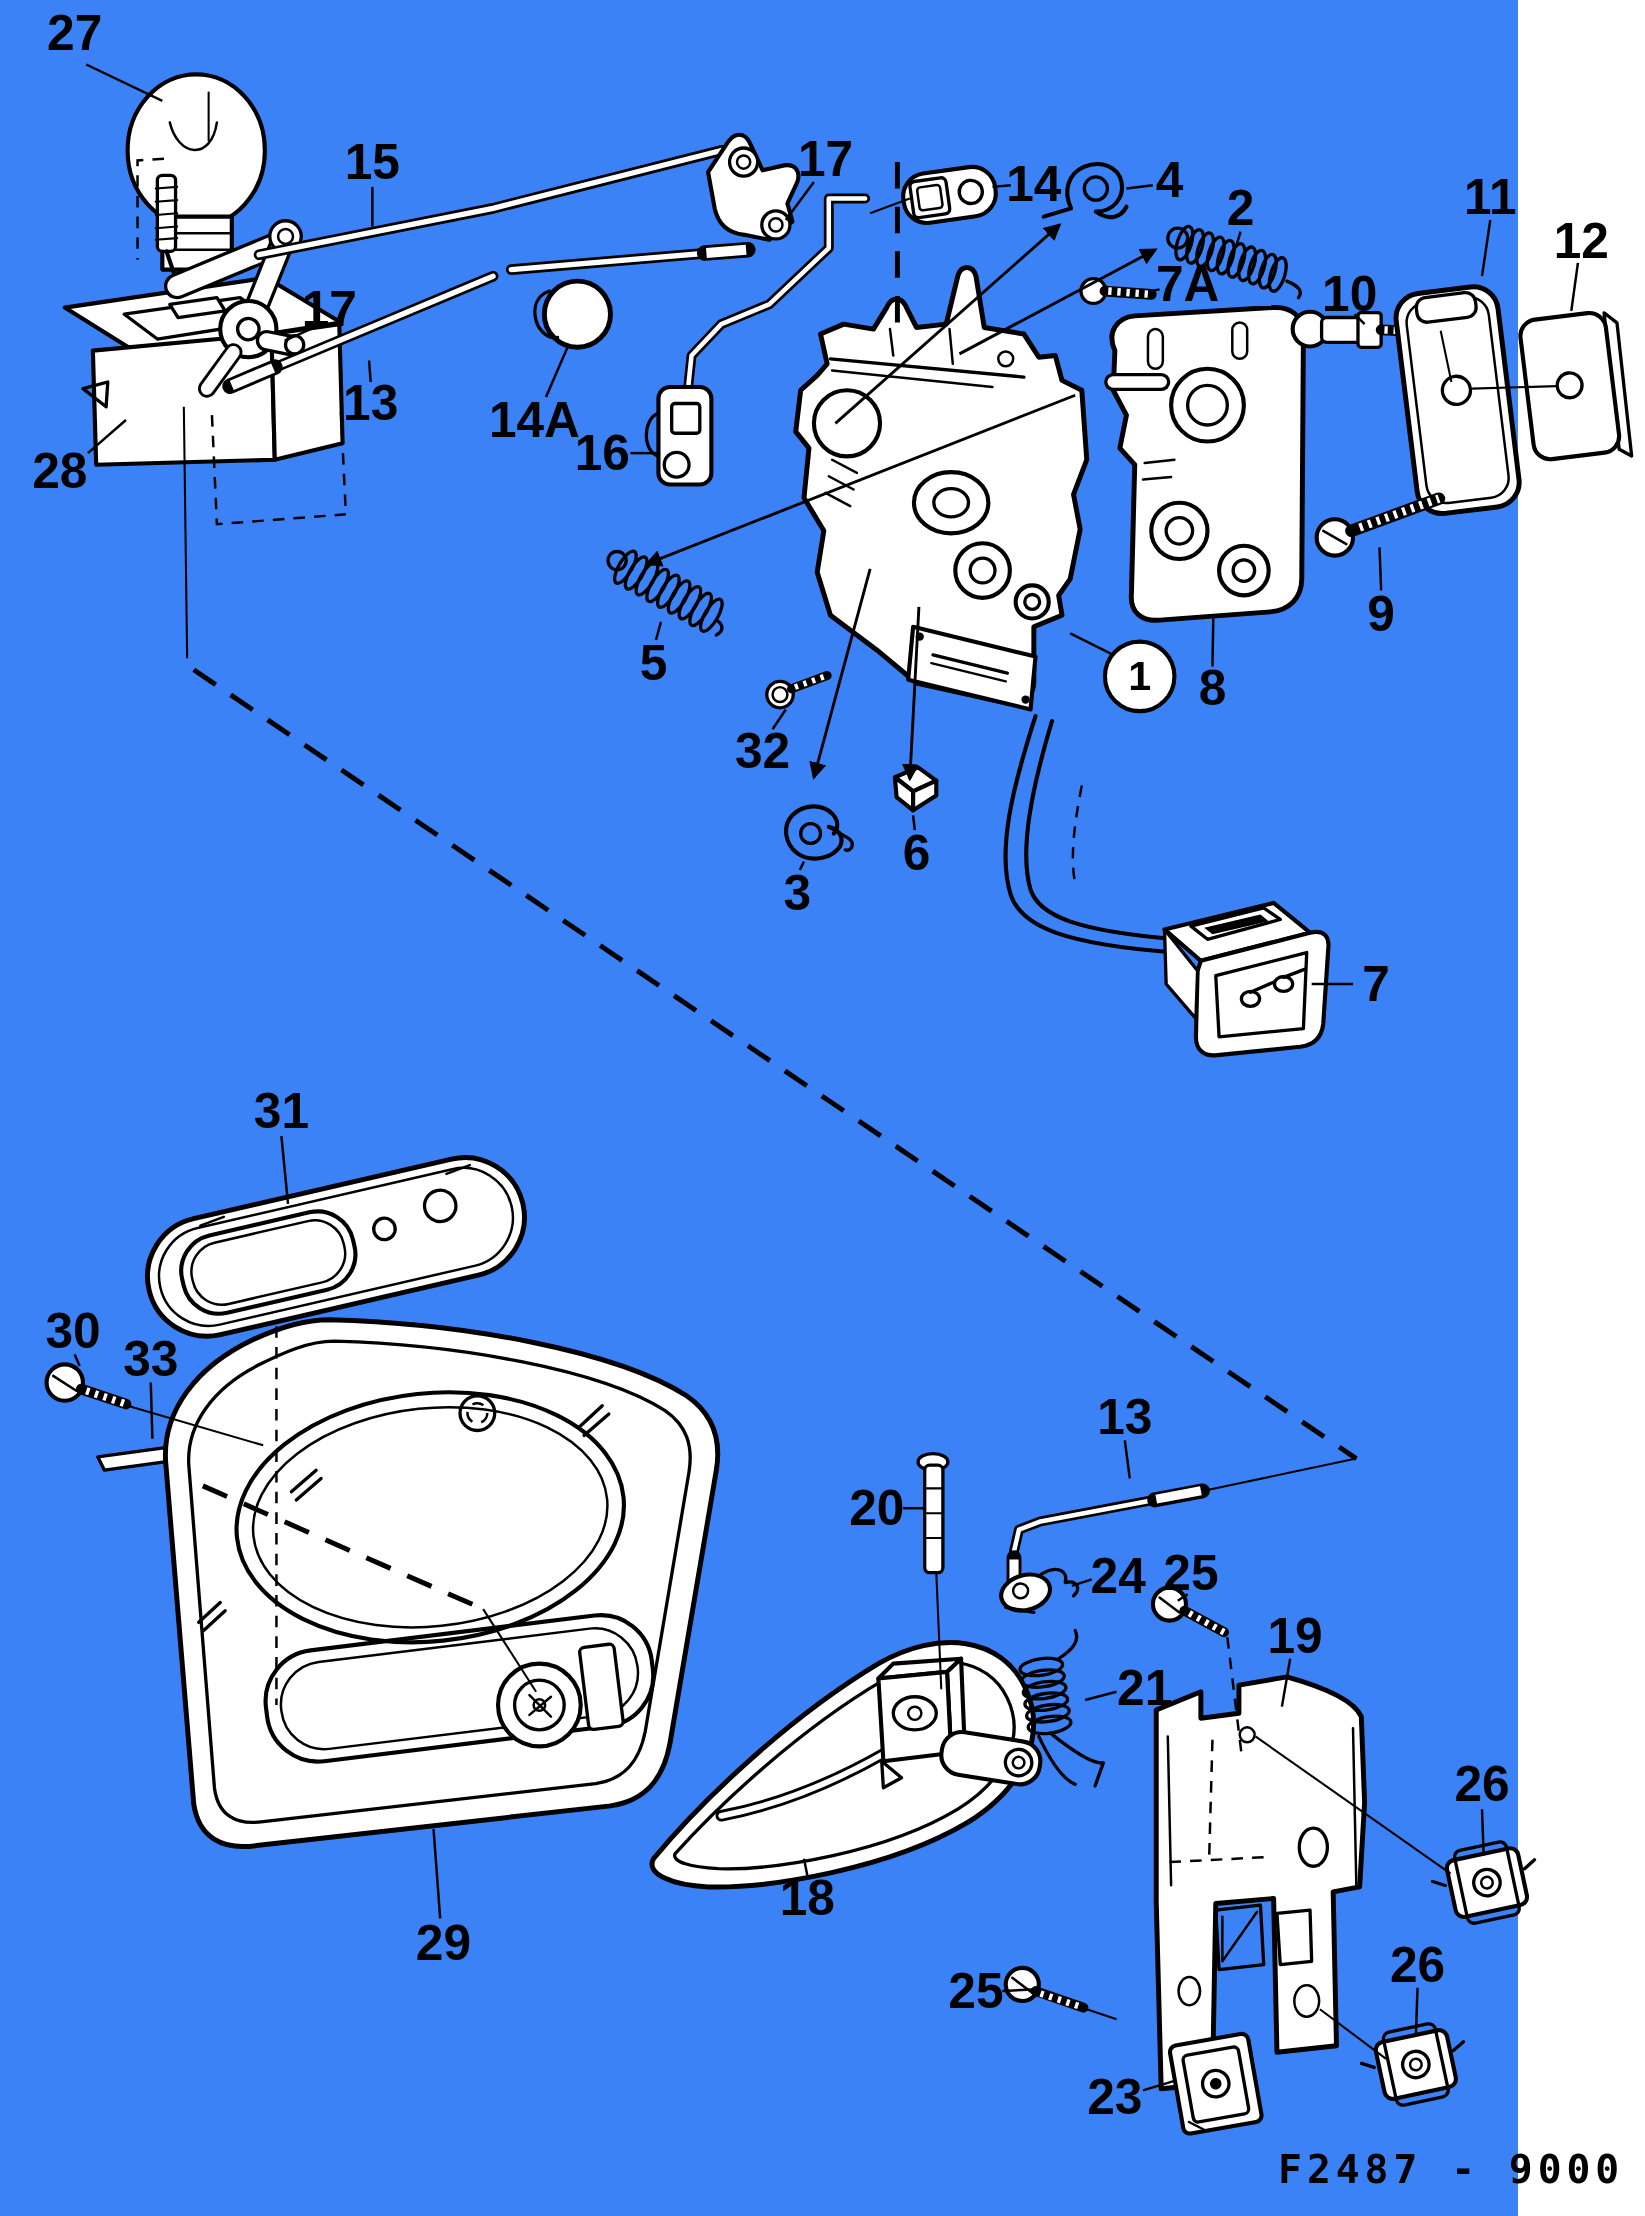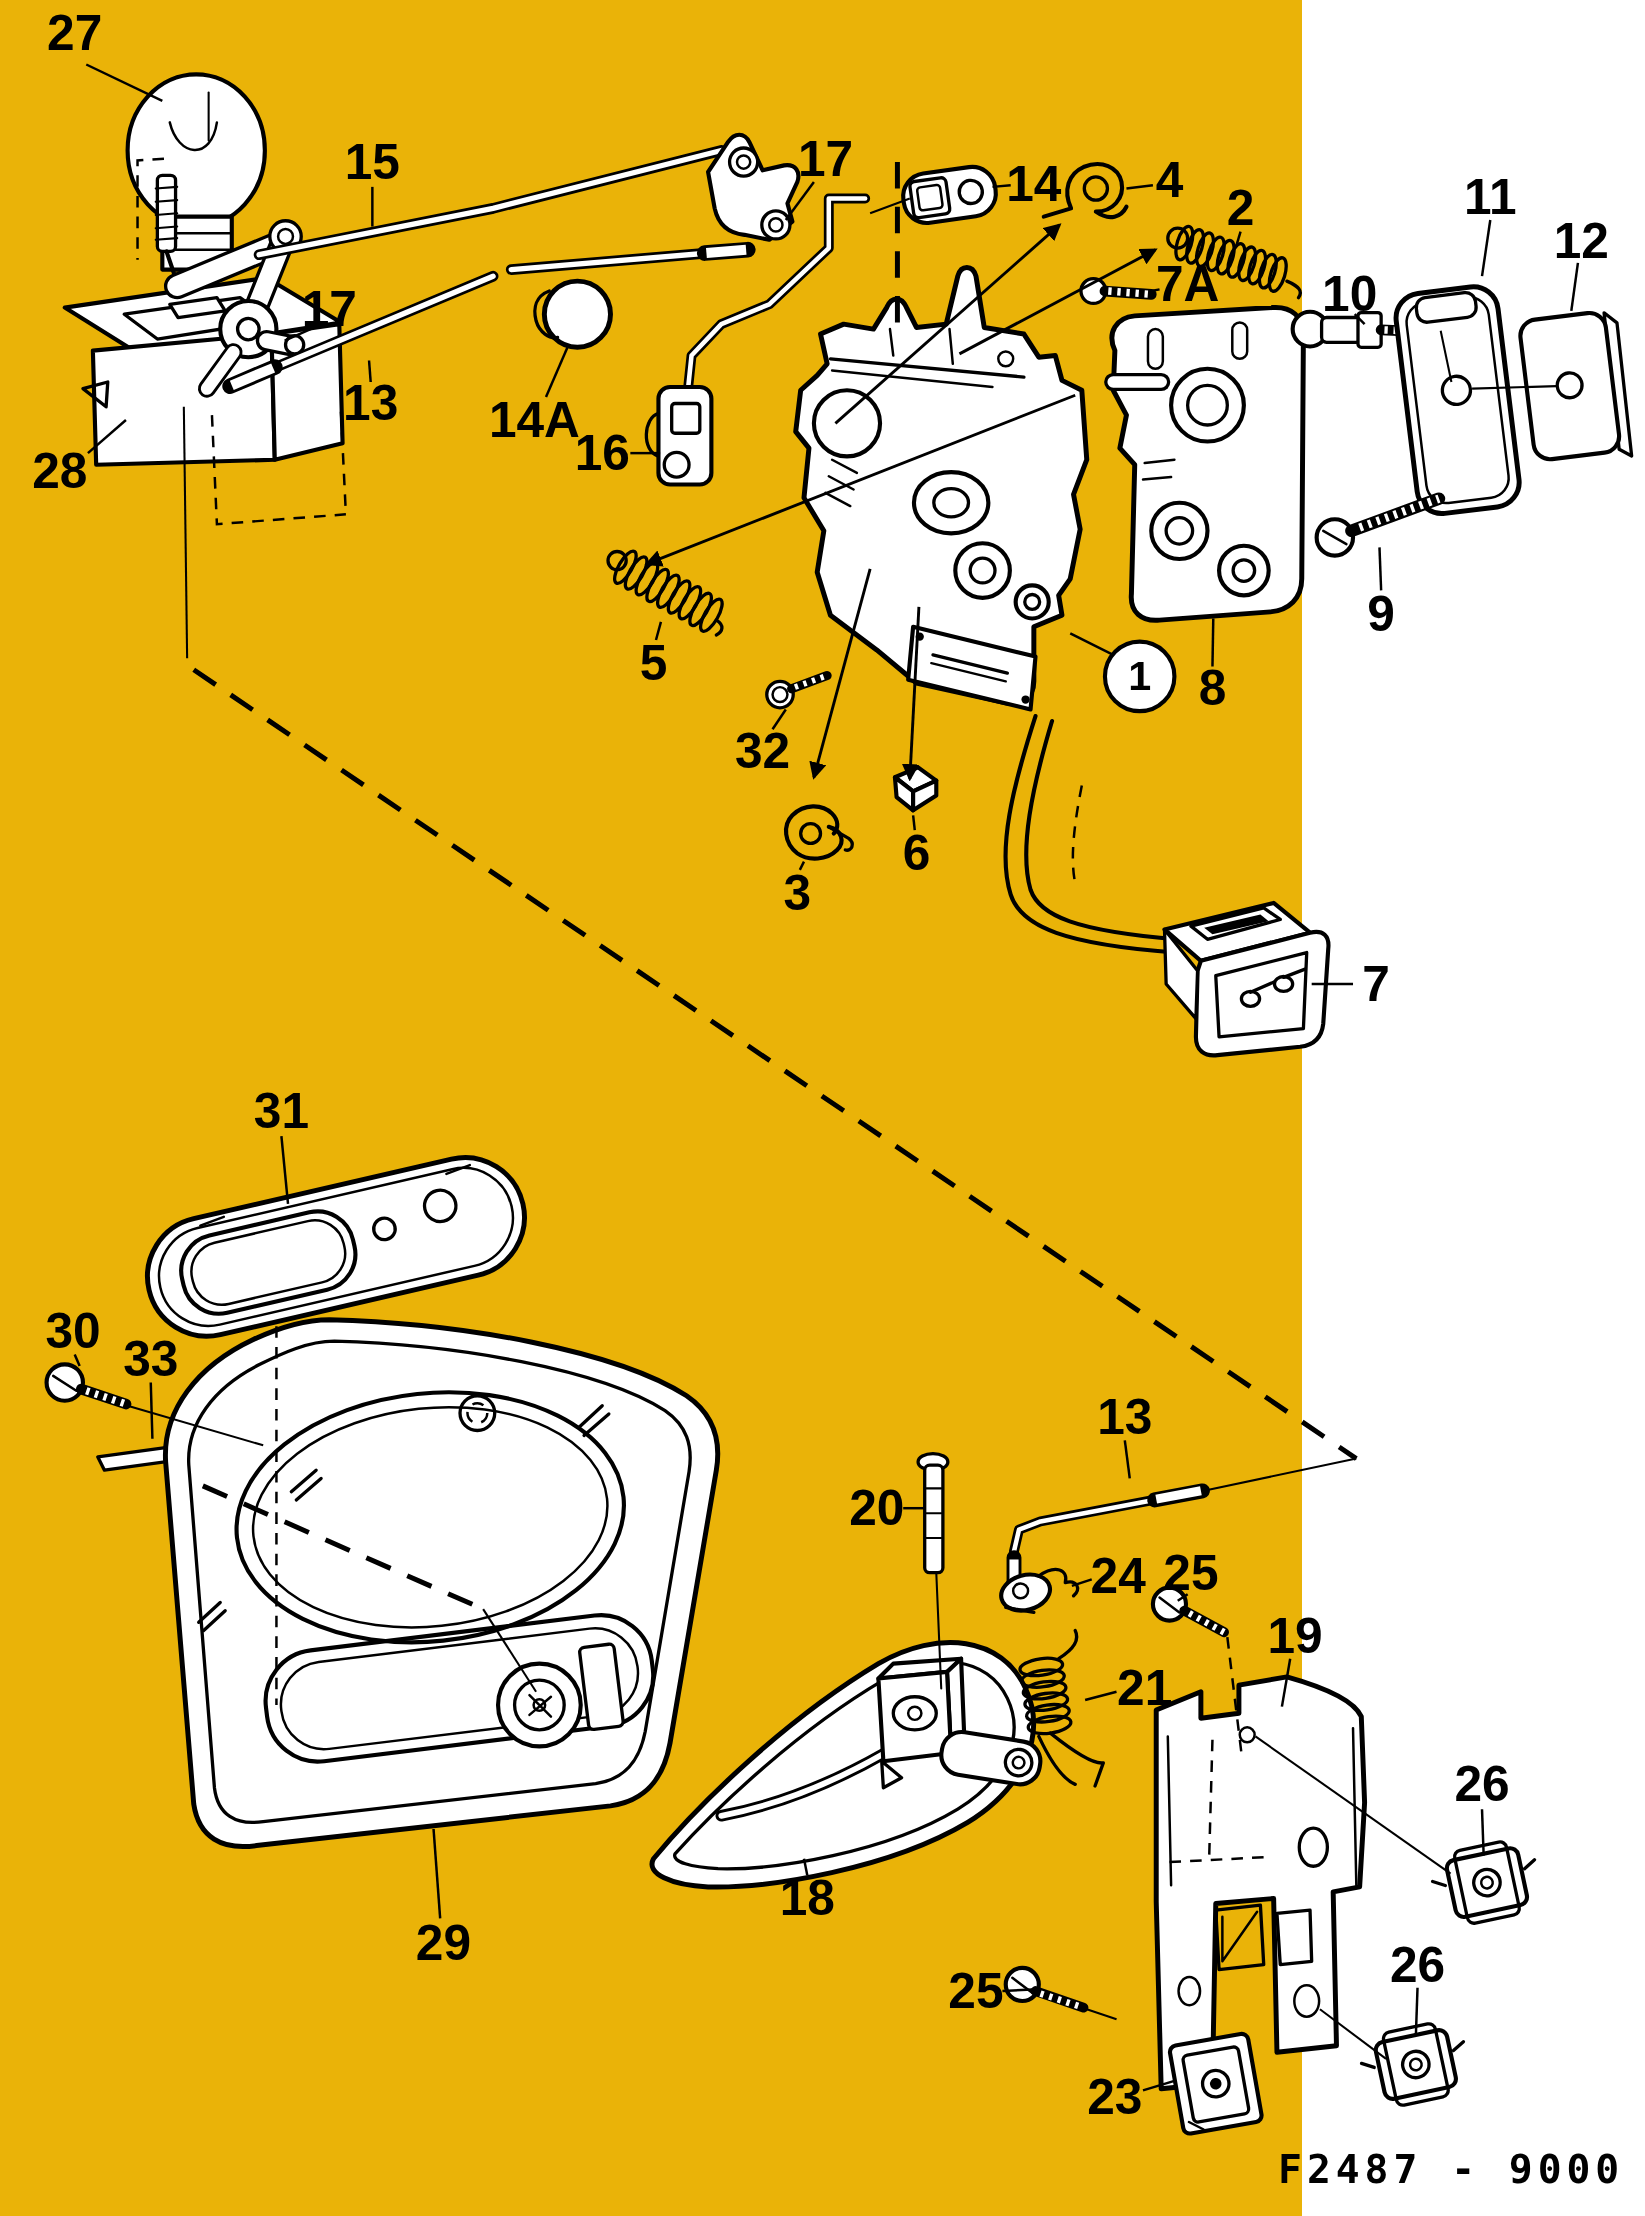--- a/index.html
+++ b/index.html
@@ -1,16 +1,16 @@
 <!DOCTYPE html>
 <html style="font-size:13.2px"><head>
 <meta charset="utf-8">
 <style>
   html,body{margin:0;padding:0;background:#fff}
-  .page{width:1302px;height:2216px;background:#eab308;position:relative}
+  .page{width:1518px;height:2216px;background:#3b82f6;position:relative}
   svg{display:block}
   
   .label{font:700 60px "Liberation Sans",sans-serif;text-anchor:middle;dominant-baseline:central;fill:#000}
   .label.small{font-size:50px}
   .figcode{font:700 48px "DejaVu Sans Mono",monospace;fill:#000;letter-spacing:6px}
   .lead{fill:none;stroke:#000;stroke-width:3}
   .cocircle{fill:#fff;stroke:#000;stroke-width:5}
   .arrow{stroke:#000;stroke-width:3.5}
   .g-thin{fill:none;stroke:#000;stroke-width:2.5}
   .g-dash{fill:none;stroke:#000;stroke-width:6;stroke-dasharray:32 22}

